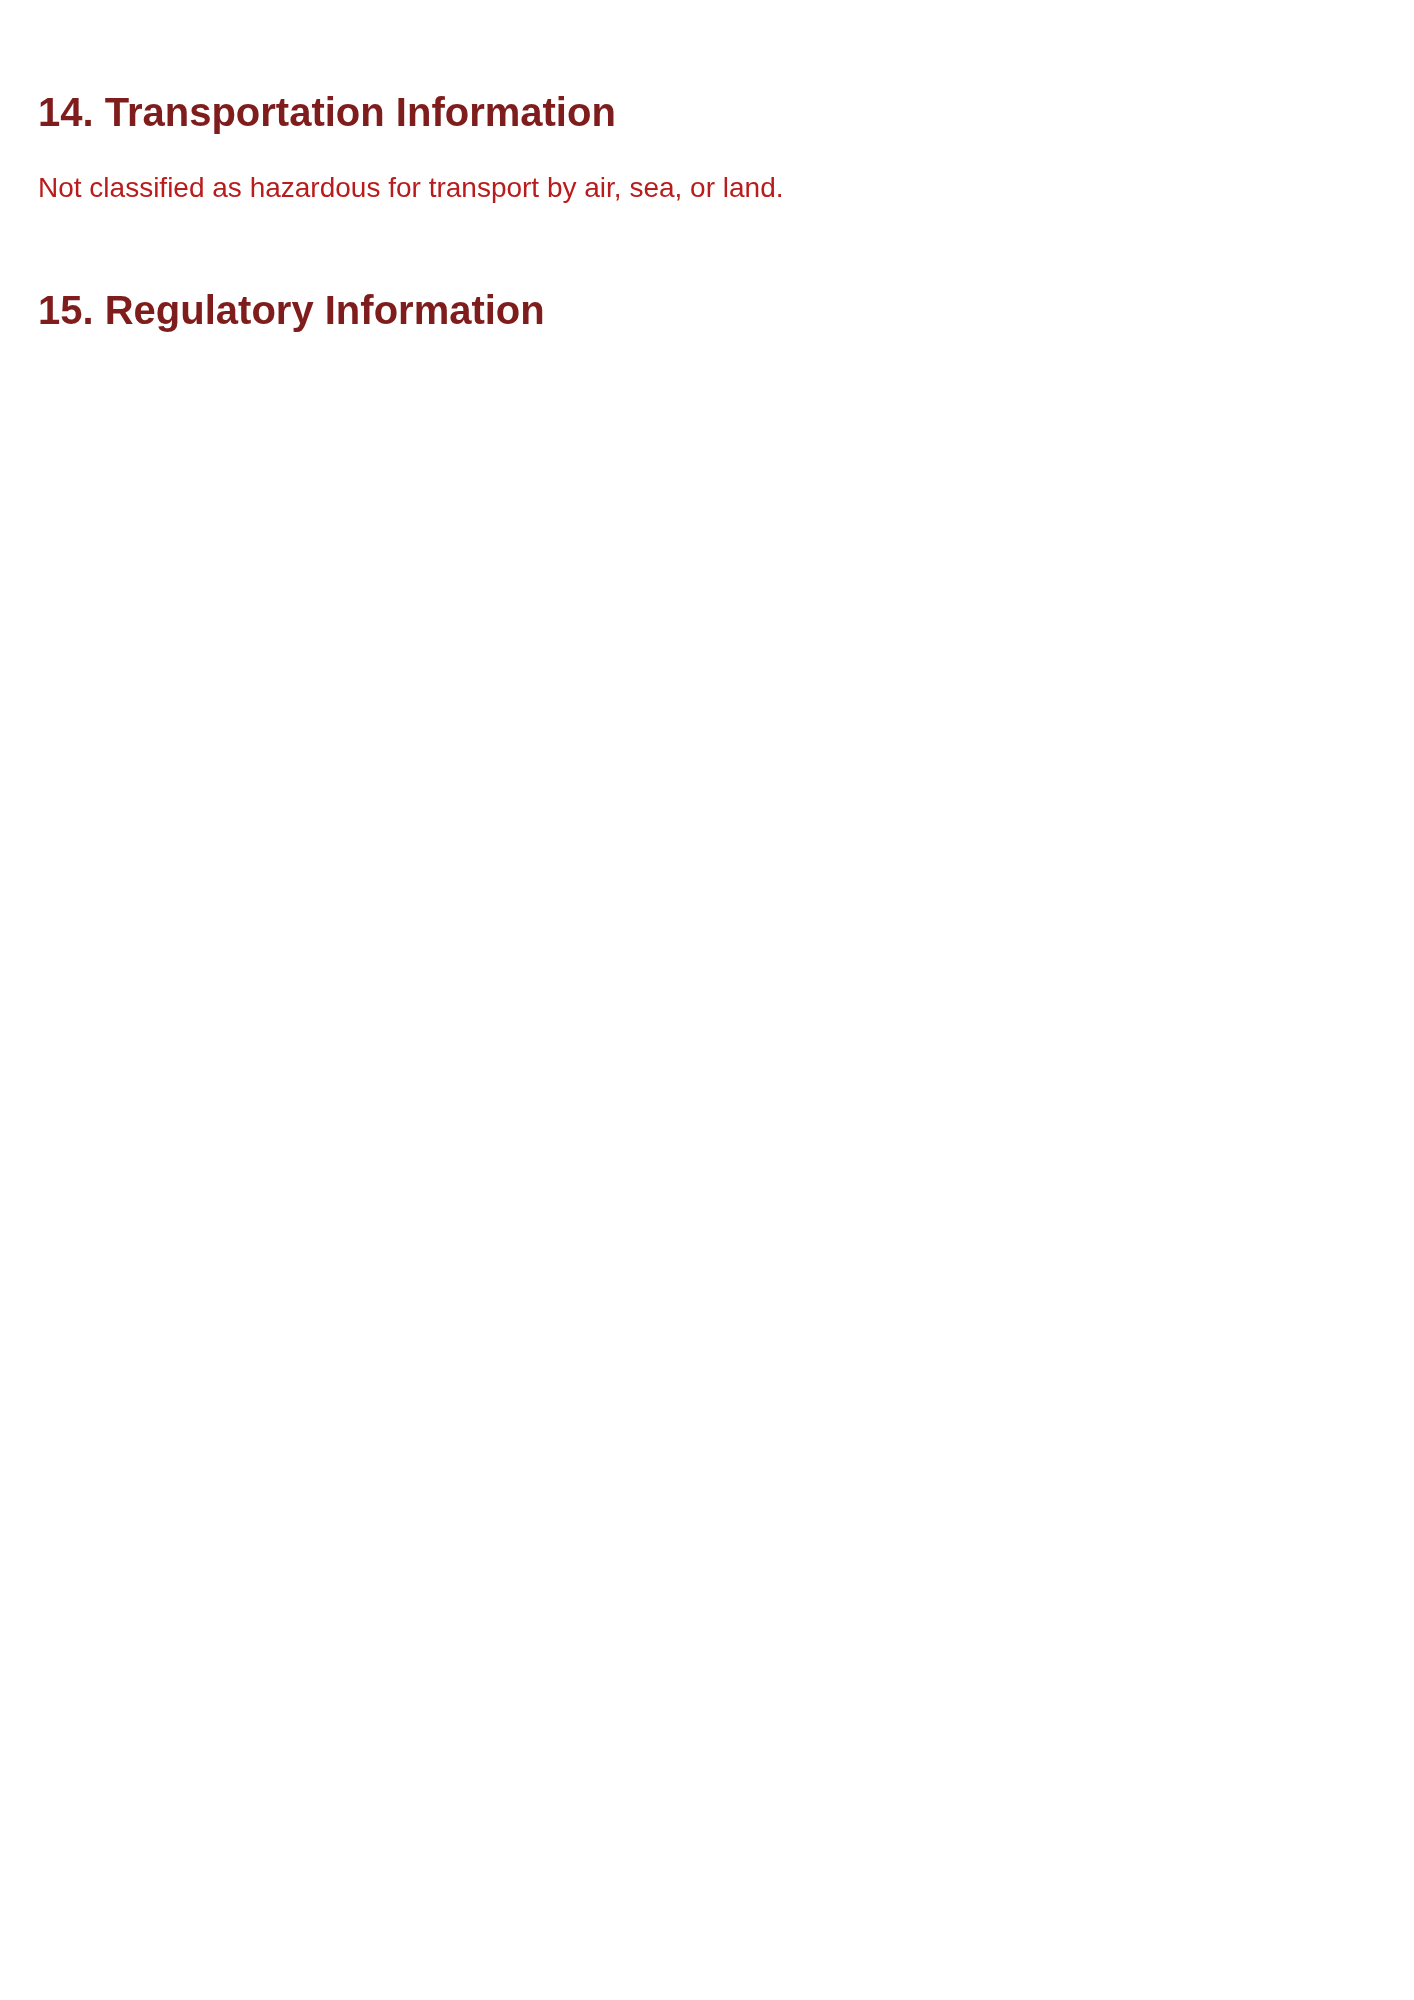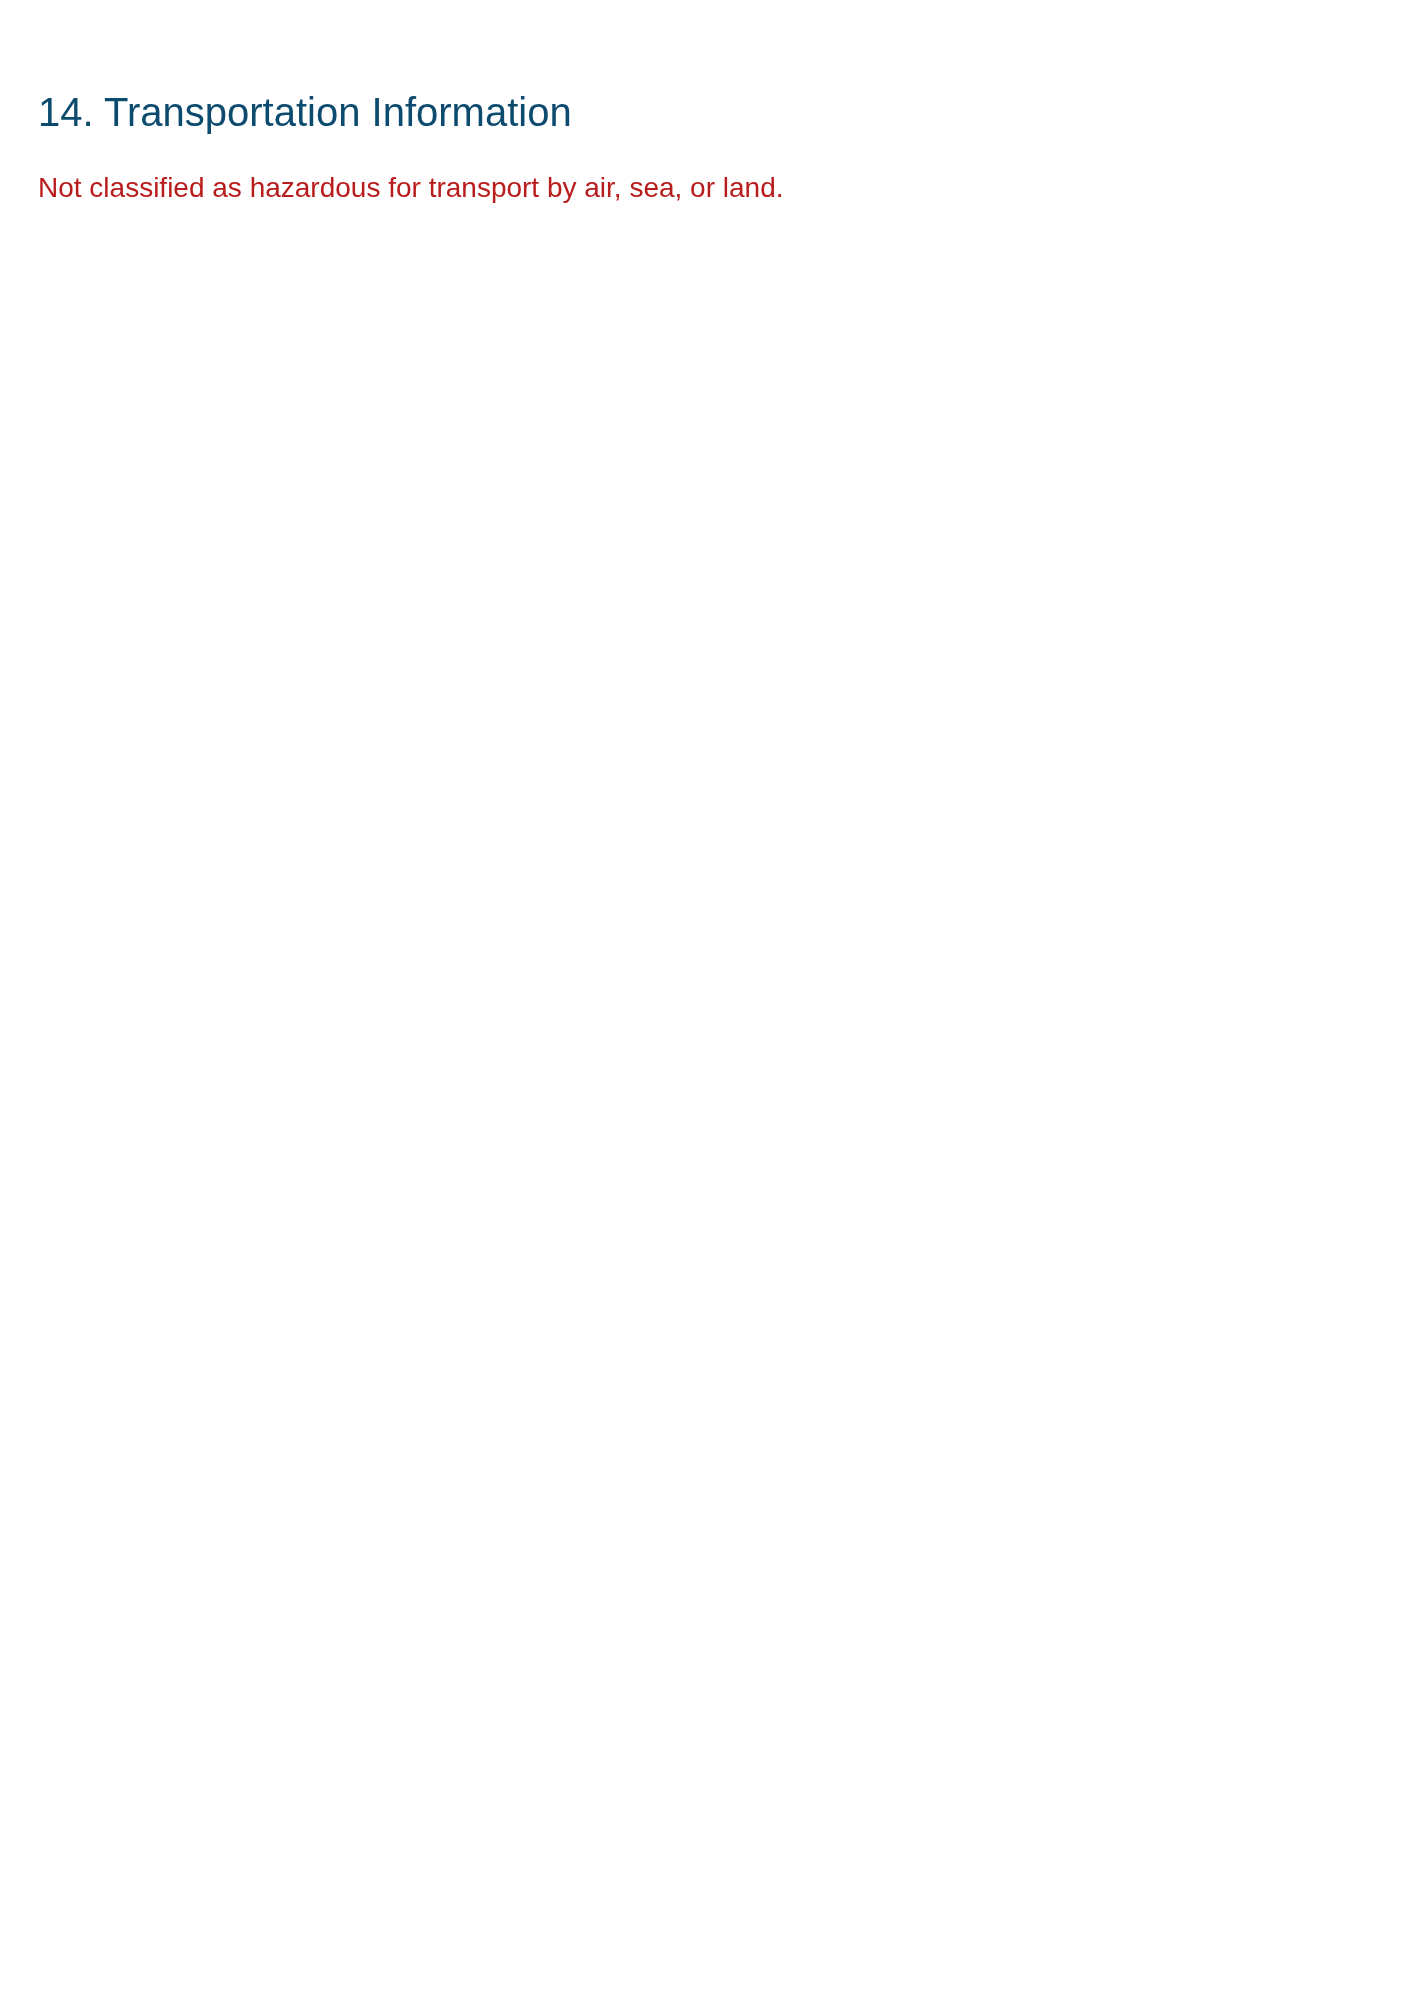--- a/index.html
+++ b/index.html
@@ -14,22 +14,22 @@
     background: #ffffff;
     color: #000000;
     font-family: "Liberation Sans", sans-serif;
     box-sizing: border-box;
     padding: 11px 38px 0 38px;
     overflow: hidden;
   }
   .doc-section h2 {
     font-size: 40px;
     line-height: 1.15;
-    font-weight: 400;
-    color: #0c4a6e;
+    font-weight: 700;
+    color: #7f1d1d;
     margin: 78px 0 32px 0;
     letter-spacing: 0;
   }
   .doc-section p {
     font-size: 28px;
     line-height: 1.5;
     font-weight: 400;
     color: #b91c1c;
     margin: 0 0 28px 0;
   }
@@ -38,16 +38,17 @@
 <body>
 
 <main class="page">
 
   <section class="doc-section">
     <h2>14. Transportation Information</h2>
     <p>Not classified as hazardous for transport by air, sea, or land.</p>
   </section>
 
   <section class="doc-section">
+    <h2>15. Regulatory Information</h2>
   </section>
 
 
 </main>
 
 </body></html>

